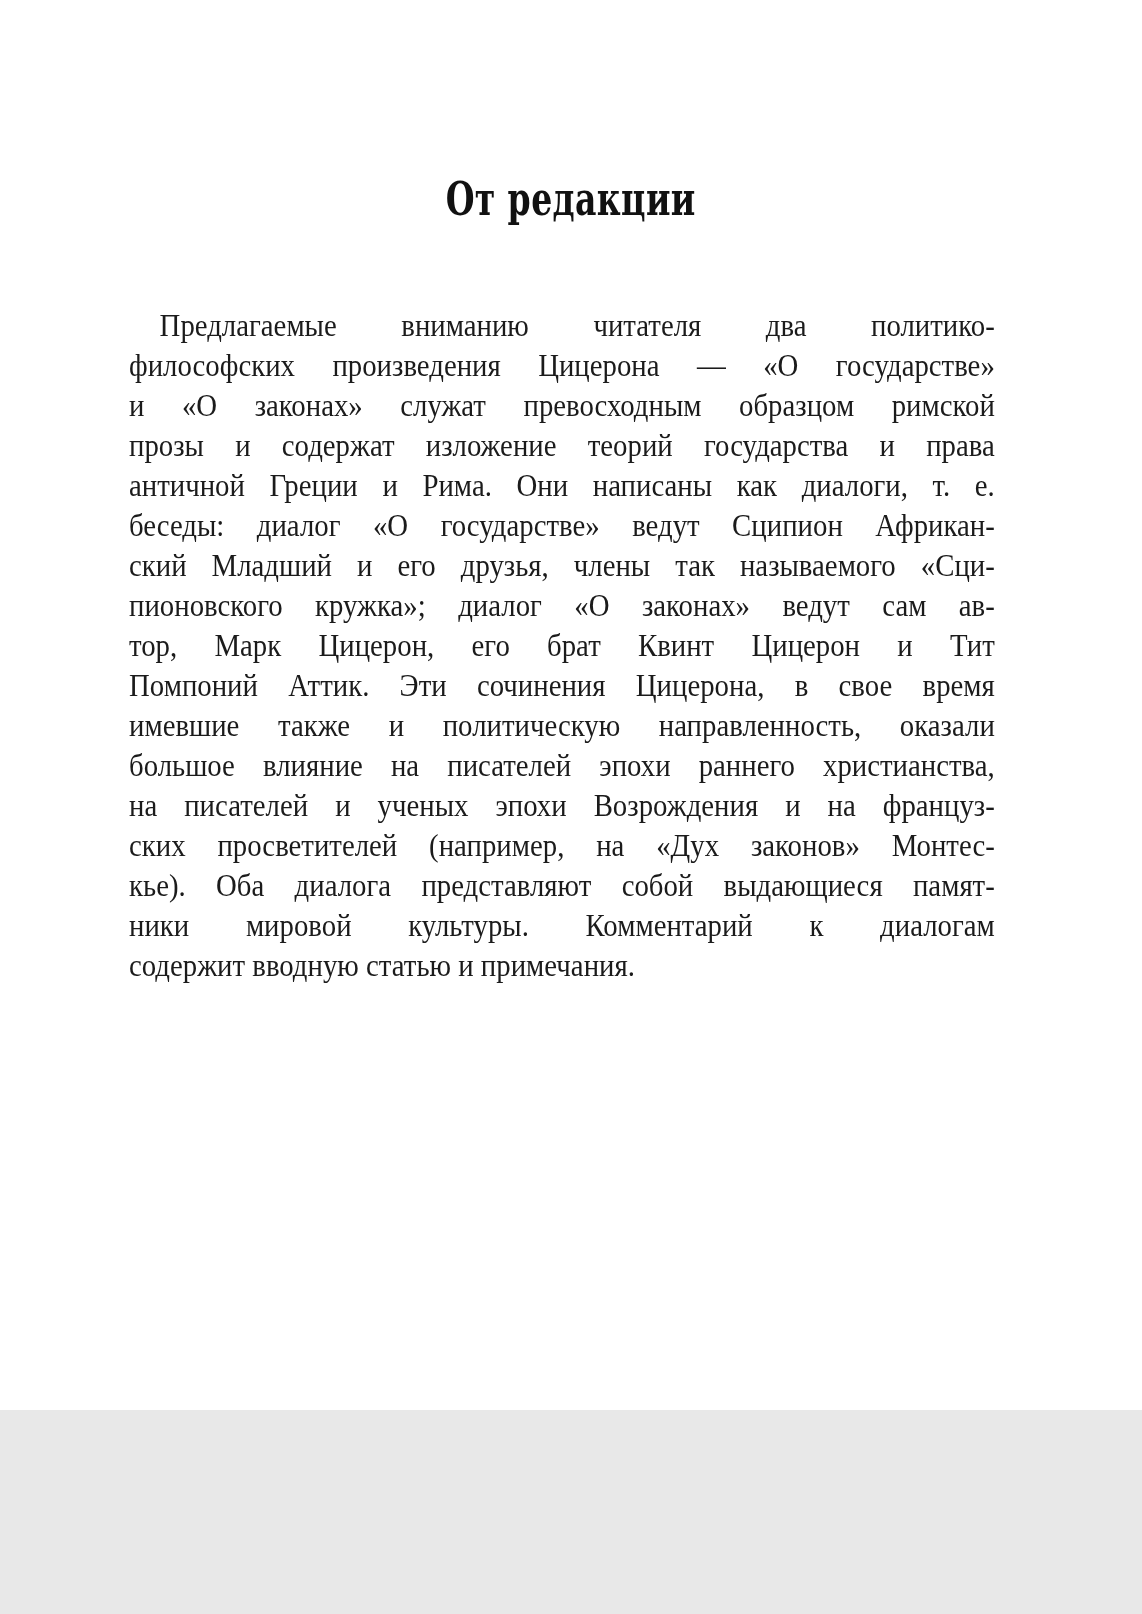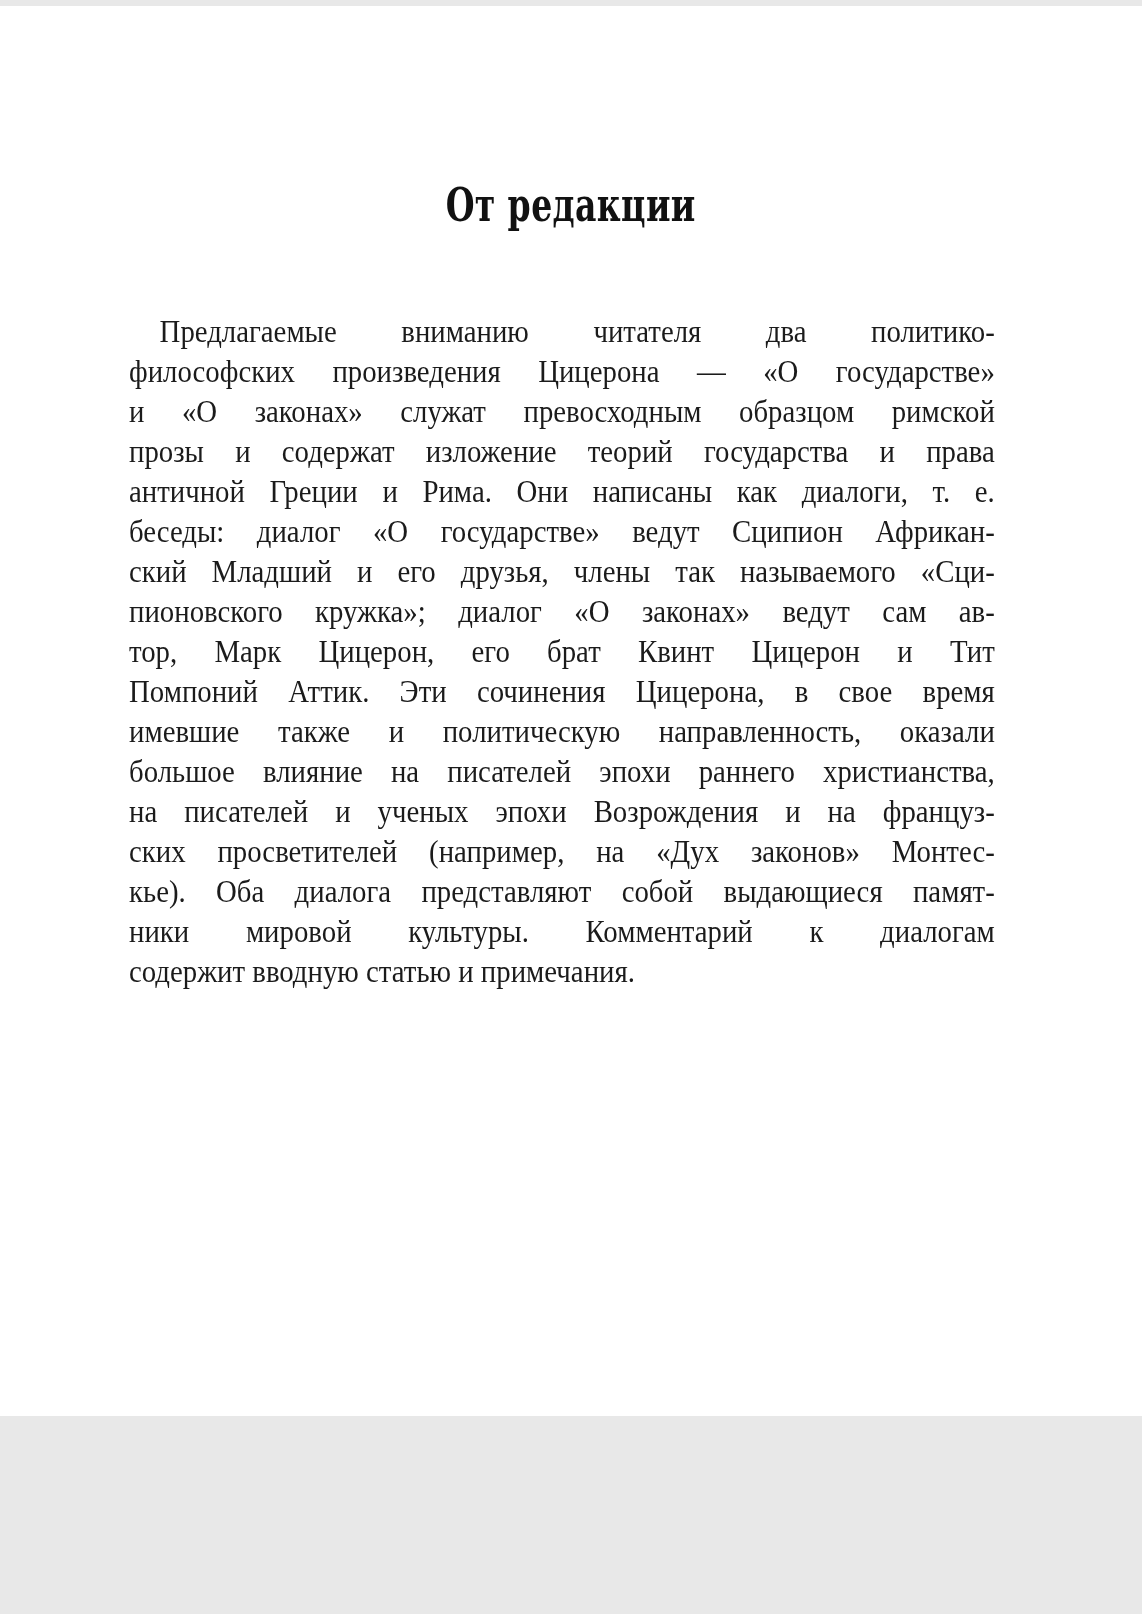--- a/index.html
+++ b/index.html
@@ -4,21 +4,21 @@
 <style>
   html, body {
     margin: 0;
     padding: 0;
     background: #e8e8e8;
   }
   .page {
     position: relative;
     width: 1142px;
     height: 1410px;
-    margin: 6px auto;
+    margin: 0 auto;
     background: #ffffff;
     color: #161616;
     overflow: hidden;
   }
   .heading-wrap {
     position: absolute;
     top: 143px;
     left: 0;
     width: 100%;
     display: flex;

